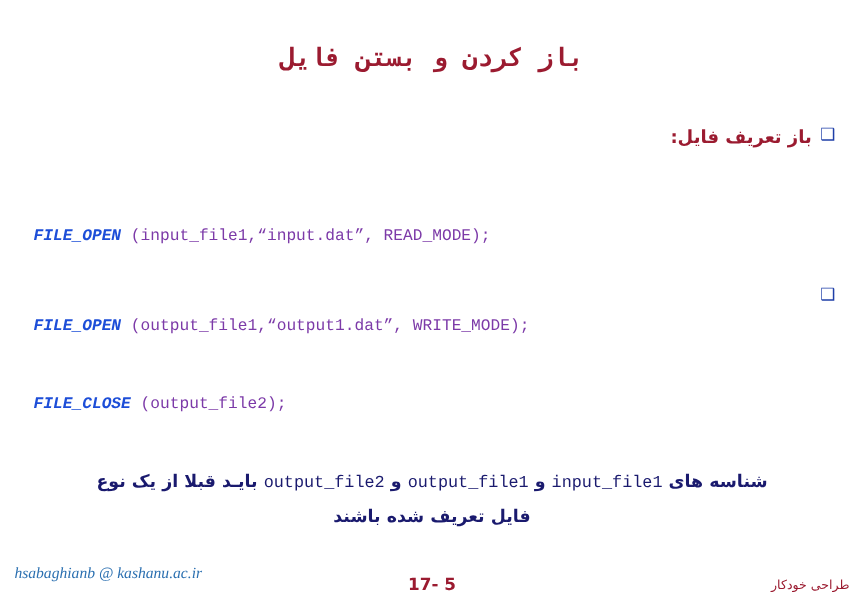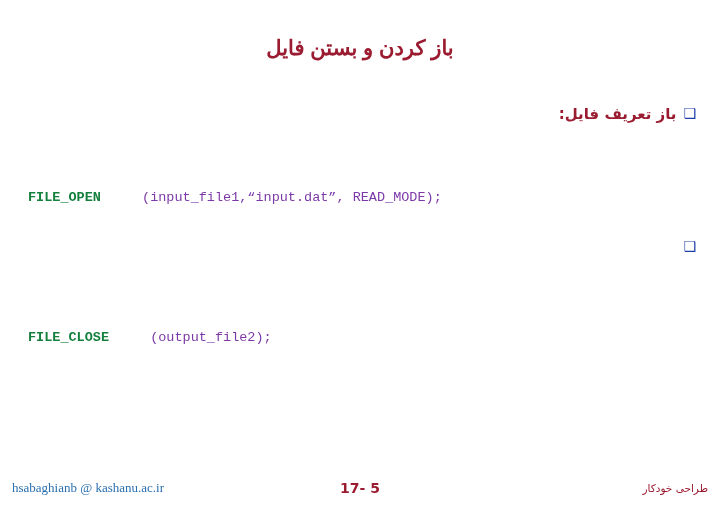--- a/index.html
+++ b/index.html
@@ -19,21 +19,21 @@
     width: 720px;
     height: 510px;
     box-sizing: border-box;
   }
   .title {
     position: absolute;
     top: 36px;
     left: 0;
     width: 720px;
     text-align: center;
-    font-family: Liberation Sans, sans-serif;
+    font-family: Liberation Mono, monospace;
     font-size: 21px;
     font-weight: bold;
     color: #9b1b30;
     direction: rtl;
     letter-spacing: 0.5px;
   }
   .bullet-row {
     position: absolute;
     right: 24px;
     direction: rtl;
@@ -60,22 +60,22 @@
     left: 28px;
     font-family: "Liberation Mono", "DejaVu Sans Mono", monospace;
     font-size: 13.5px;
     line-height: 25px;
     white-space: pre;
     color: #000000;
   }
   .code-1 { top: 135px; }
   .code-2 { top: 275px; }
   .code-line { display: block; }
-  .kw { color: #15803d; font-weight: bold; }
-  .arg { color: #7c3aa8; margin-left: 33px; }
+  .kw { color: #1d4ed8; font-weight: bold; font-style: italic; }
+  .arg { color: #7c3aa8; }
 
   .note {
     position: absolute;
     top: 388px;
     left: 40px;
     width: 640px;
     text-align: center;
     direction: rtl;
     font-family: "DejaVu Sans", "Liberation Sans", sans-serif;
     font-size: 14.5px;
@@ -88,22 +88,23 @@
     direction: ltr;
     unicode-bidi: embed;
     font-weight: normal;
     font-size: 14px;
     color: #1a1a6e;
   }
 
   .footer-left {
     position: absolute;
     left: 12px;
-    bottom: 14px;
+    bottom: 24px;
     font-family: "Liberation Serif", "DejaVu Serif", serif;
+    font-style: italic;
     font-size: 13px;
     color: #2a6fb0;
   }
   .footer-center {
     position: absolute;
     left: 0;
     width: 720px;
     bottom: 14px;
     text-align: center;
     font-family: "DejaVu Sans", "Liberation Sans", sans-serif;
@@ -130,28 +131,40 @@
 
   <div class="title">باز کردن و بستن فایل</div>
 
   <div class="bullet-row bullet-1">
     <span class="bullet-marker">❑</span>
     <span>باز تعریف فایل:</span>
   </div>
 
   <div class="code-block code-1">
     <span class="code-line"><span class="kw">FILE_OPEN</span> <span class="arg">(input_file1,“input.dat”, READ_MODE);</span></span>
+    <span class="code-line"><span class="kw">FILE_OPEN</span> <span class="arg">(output_file1,“output1.dat”, WRITE_MODE);</span></span>
   </div>
 
   <div class="bullet-row bullet-2">
     <span class="bullet-marker">❑</span>
   </div>
 
   <div class="code-block code-2">
     <span class="code-line"><span class="kw">FILE_CLOSE</span> <span class="arg">(output_file2);</span></span>
   </div>
 
+  <div class="note">
+    <span>شناسه های</span>
+    <span class="mono">input_file1</span>
+    <span>و</span>
+    <span class="mono">output_file1</span>
+    <span>و</span>
+    <span class="mono">output_file2</span>
+    <span>بایـد قبلا از یک نوع</span>
+    <br>
+    <span>فایل تعریف شده باشند</span>
+  </div>
 
   <div class="footer-left">hsabaghianb @ kashanu.ac.ir</div>
   <div class="footer-center">17- 5</div>
   <div class="footer-right">طراحی خودکار</div>
 
 </div>
 
 </body></html>

